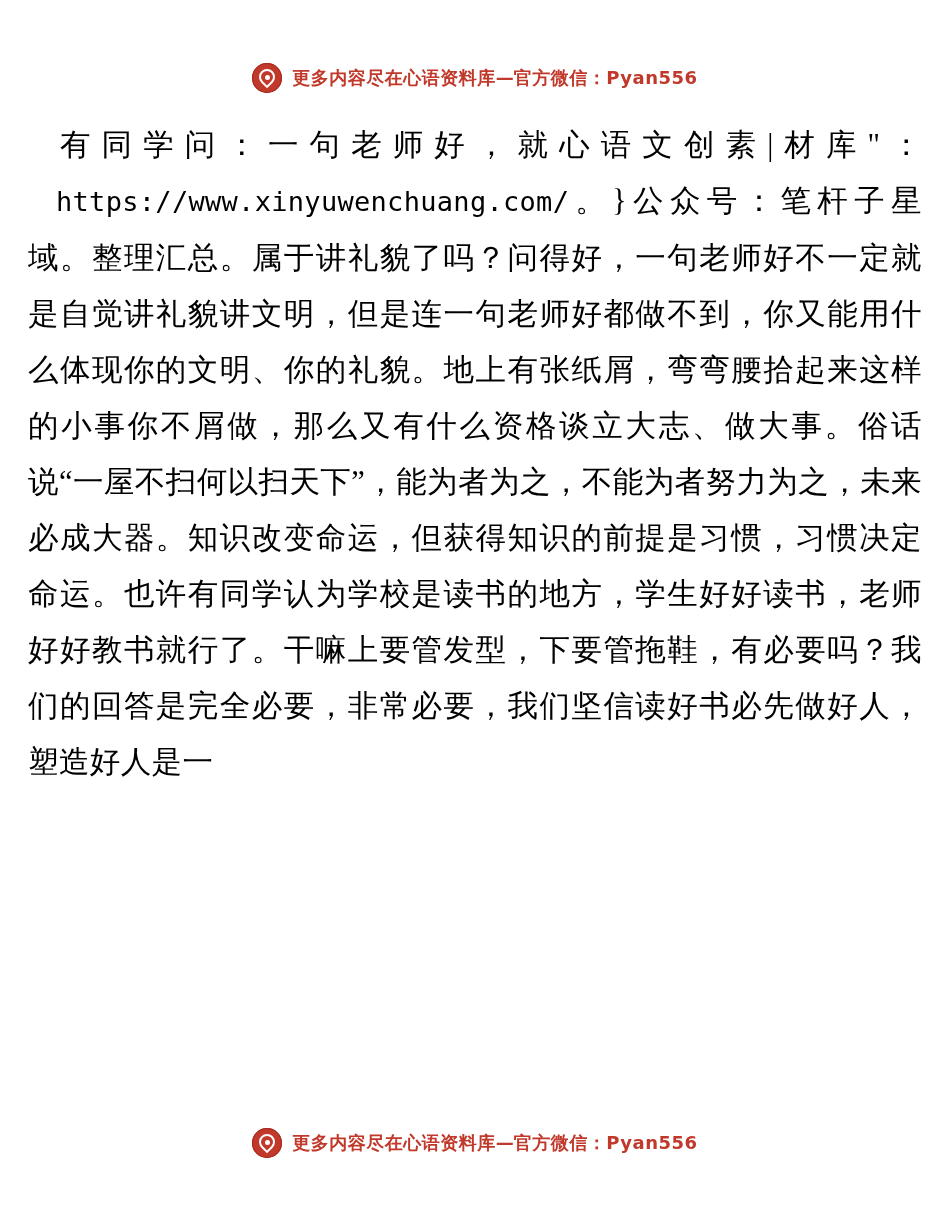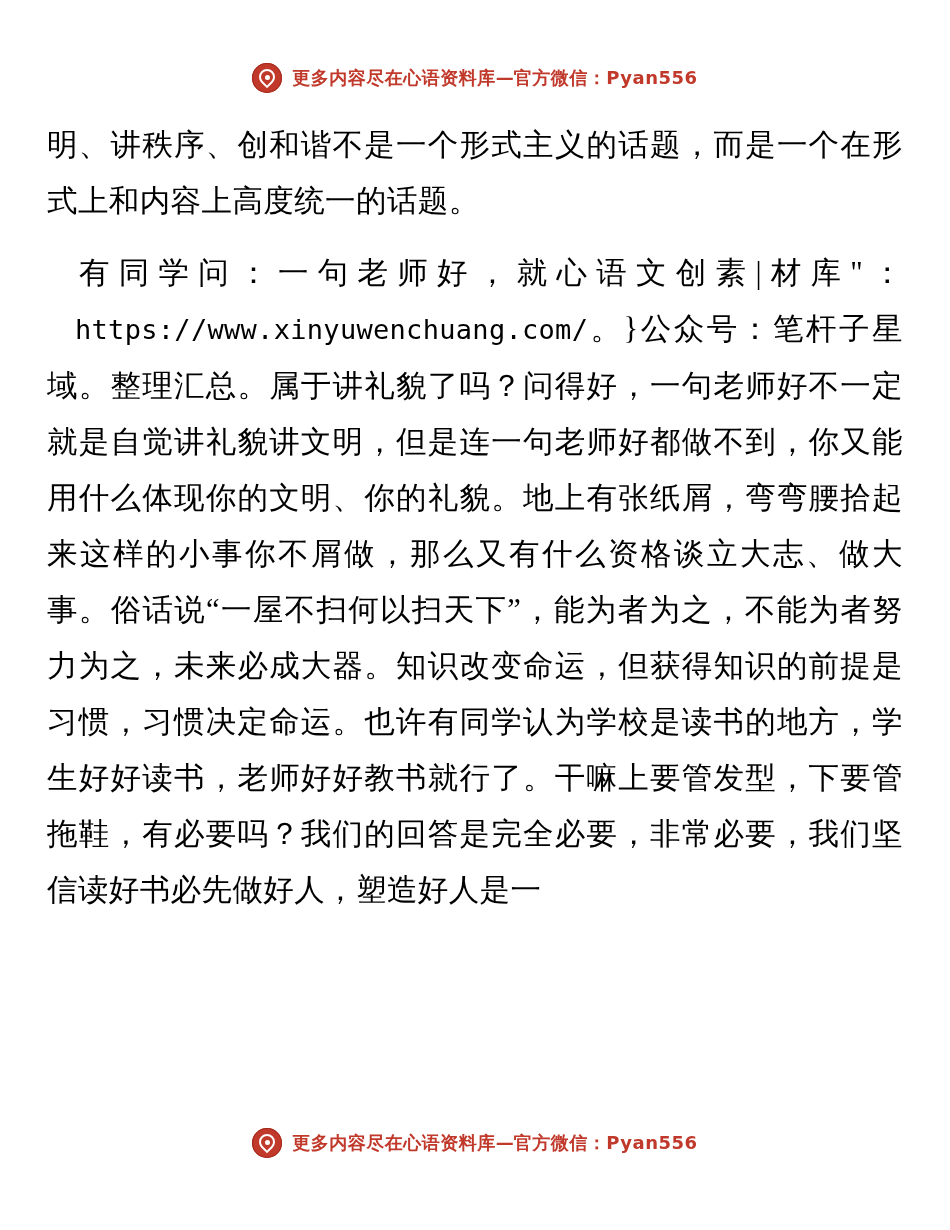--- a/index.html
+++ b/index.html
@@ -13,21 +13,21 @@
     font-family: "Liberation Serif", serif;
     color: #000000;
     position: relative;
     overflow: hidden;
   }
 
   .page {
     width: 950px;
     height: 1230px;
     box-sizing: border-box;
-    padding: 0 47px;
+    padding: 0 28px;
     display: flex;
     flex-direction: column;
     position: relative;
   }
 
   
   .watermark {
     display: flex;
     align-items: center;
     justify-content: center;
@@ -118,21 +118,20 @@
 
 <div class="page">
 
   <div class="watermark watermark-top">
     <span class="wm-logo"></span>
     <span class="wm-text"><span>更多内容尽在心语资料库</span><span class="wm-sep">—</span><span>官方微信：</span><span>Pyan556</span></span>
   </div>
 
   <div class="doc-body">
 
-    <p class="para">明、讲秩序、创和谐不是一个形式主义的话题，而是一个在形式上和内容上高度统一的话题。</p>
 
     <p class="para para-indent"><span>有同学问：一句老师好，就心语文创素|材库"：</span><span class="url-run">https://www.xinyuwenchuang.com/</span><span>。}公众号：笔杆子星域。整理汇总。属于讲礼貌了吗？问得好，一句老师好不一定就是自觉讲礼貌讲文明，但是连一句老师好都做不到，你又能用什么体现你的文明、你的礼貌。地上有张纸屑，弯弯腰拾起来这样的小事你不屑做，那么又有什么资格谈立大志、做大事。俗话说“一屋不扫何以扫天下”，能为者为之，不能为者努力为之，未来必成大器。知识改变命运，但获得知识的前提是习惯，习惯决定命运。也许有同学认为学校是读书的地方，学生好好读书，老师好好教书就行了。干嘛上要管发型，下要管拖鞋，有必要吗？我们的回答是完全必要，非常必要，我们坚信读好书必先做好人，塑造好人是一</span></p>
 
   </div>
 
   <div class="watermark watermark-bottom">
     <span class="wm-logo"></span>
     <span class="wm-text"><span>更多内容尽在心语资料库</span><span class="wm-sep">—</span><span>官方微信：</span><span>Pyan556</span></span>
   </div>
 

